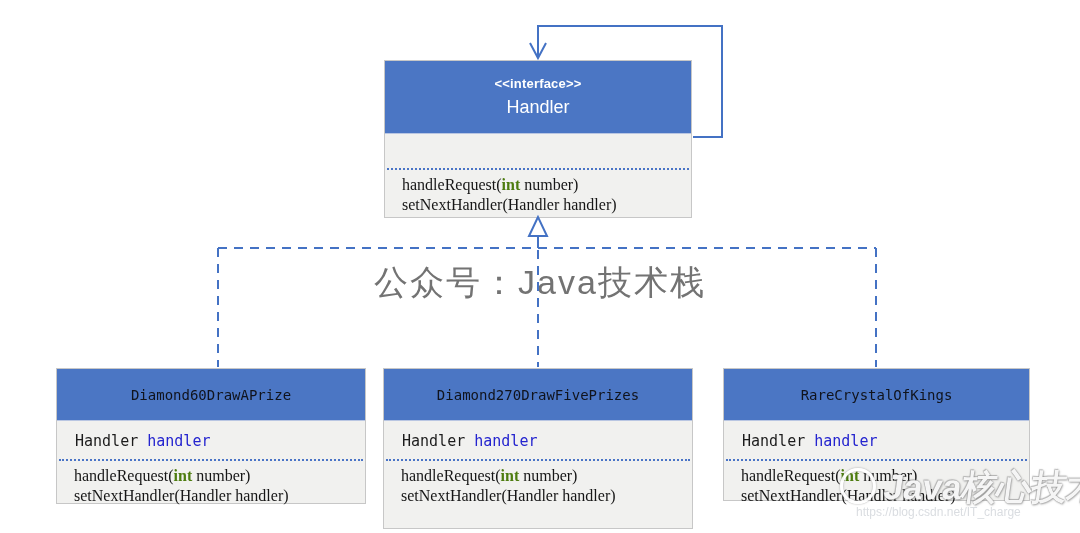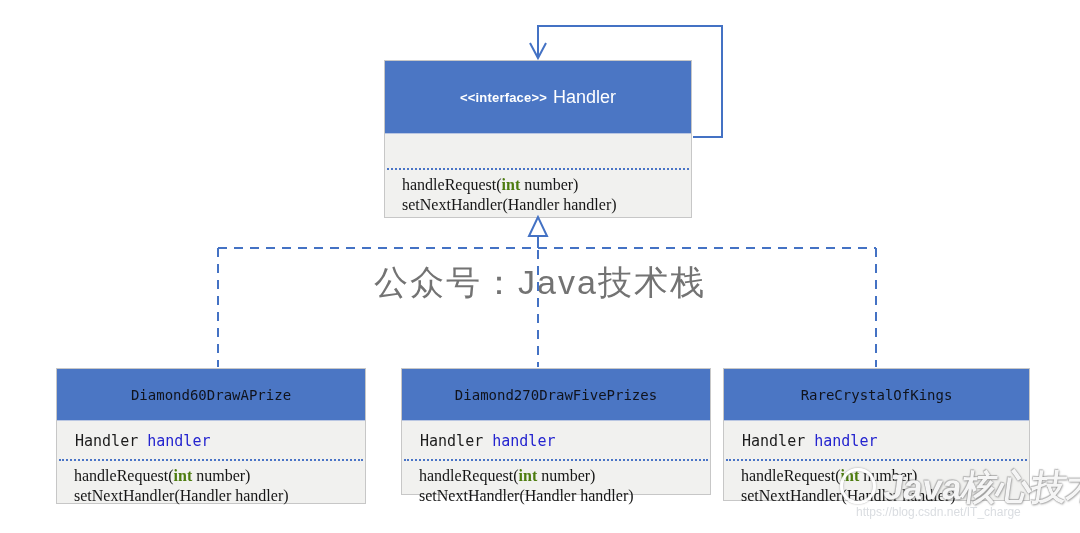--- a/index.html
+++ b/index.html
@@ -23,21 +23,21 @@
   }
   .uml-header {
     background: #4b76c4;
     border-bottom: 1px solid #b9c6e2;
   }
 
   
   .interface-box { left: 384px; top: 60px; width: 308px; height: 158px; }
   .interface-box .uml-header {
     height: 73px;
-    display: flex; flex-direction: row;
+    display: flex; flex-direction: column;
     align-items: center; justify-content: center;
     color: #ffffff;
     gap: 6px;
   }
   .stereotype { font-size: 13px; font-weight: bold; letter-spacing: .2px; }
   .iface-name { font-size: 18px; }
 
   .interface-box .field-area { height: 34px; }
 
   
@@ -45,21 +45,21 @@
   .class-box .uml-header {
     height: 52px;
     display: flex; align-items: center; justify-content: center;
   }
   .class-name {
     font-family: "DejaVu Sans Mono", "Liberation Mono", monospace;
     font-size: 14px;
     color: #10131c;
   }
   .box1 { left: 56px;  width: 310px; }
-  .box2 { left: 401px; width: 310px; height: 127px; }
+  .box2 { left: 383px; width: 310px; height: 161px; }
   .box3 { left: 723px; width: 307px; height: 133px; }
 
   .field-row {
     padding: 11px 0 9px 18px;
     font-family: "DejaVu Sans Mono", "Liberation Mono", monospace;
     font-size: 15px;
     color: #1c1c1c;
   }
   .field-name { color: #2424cf; }
 

